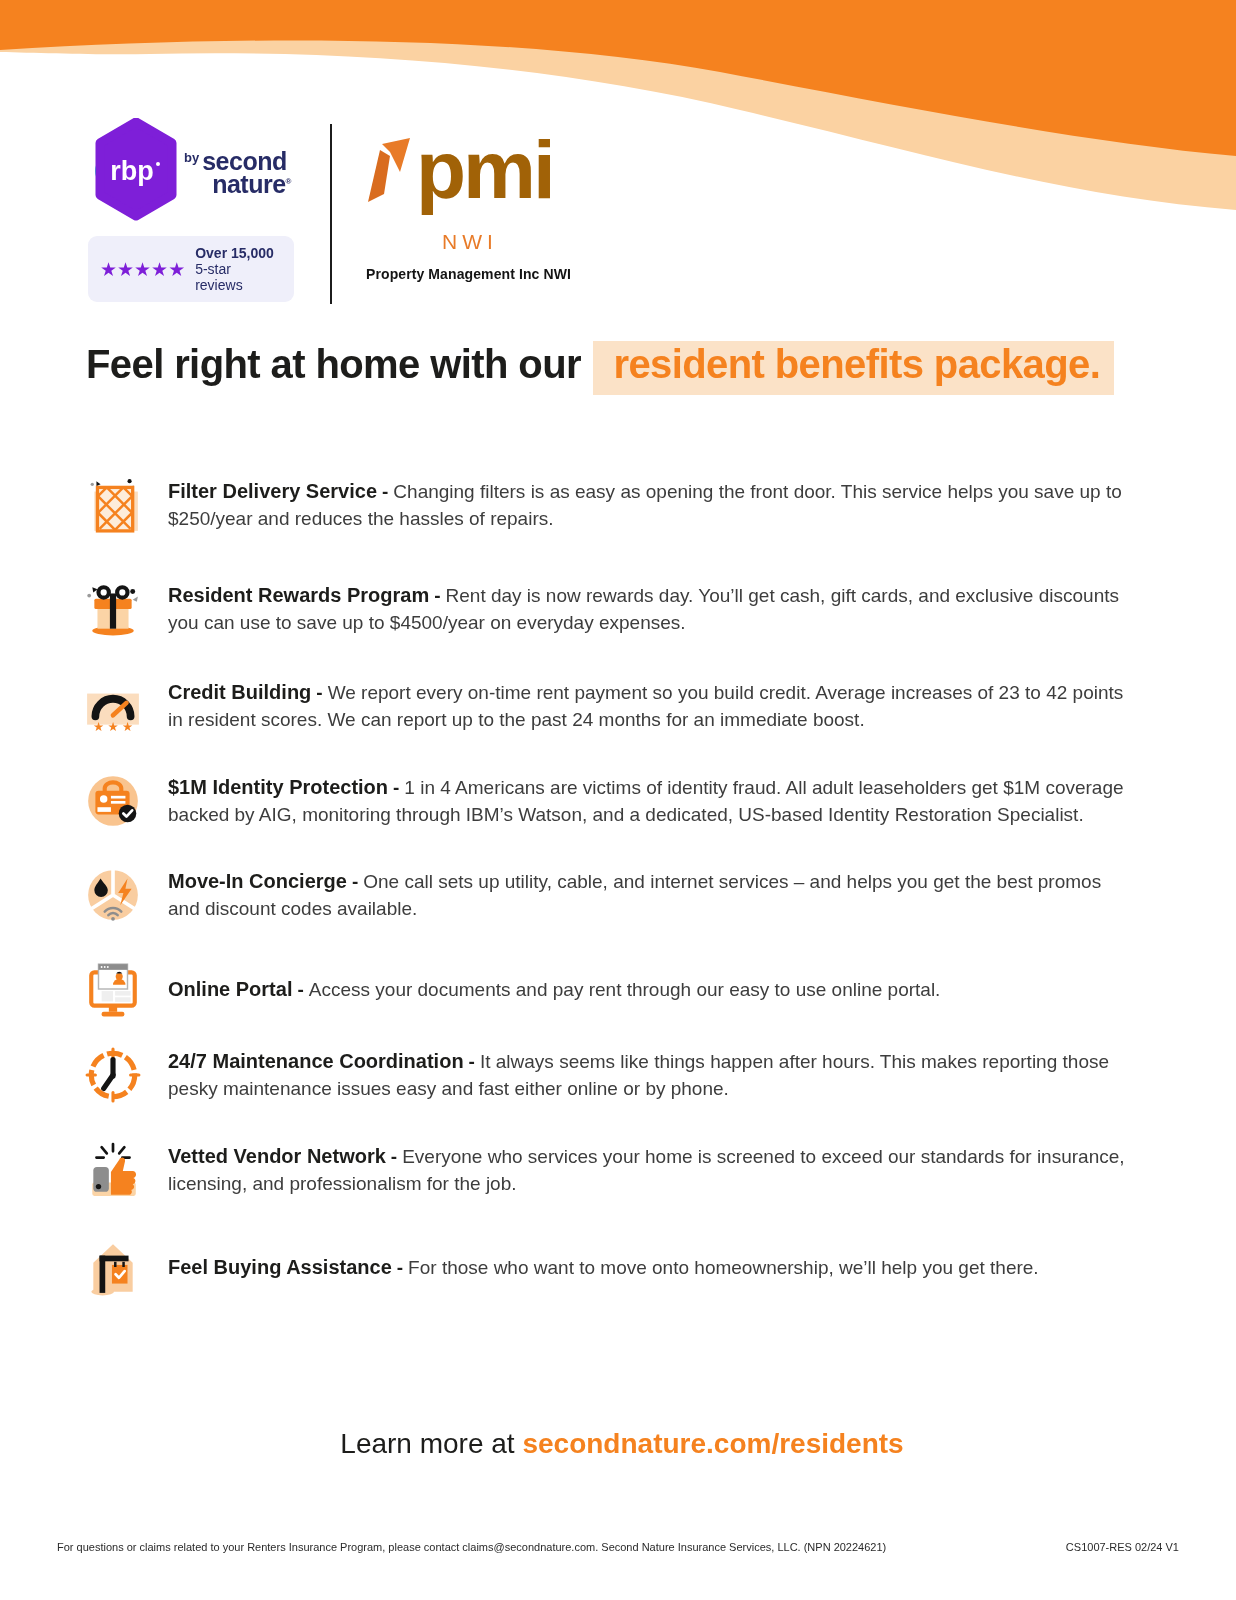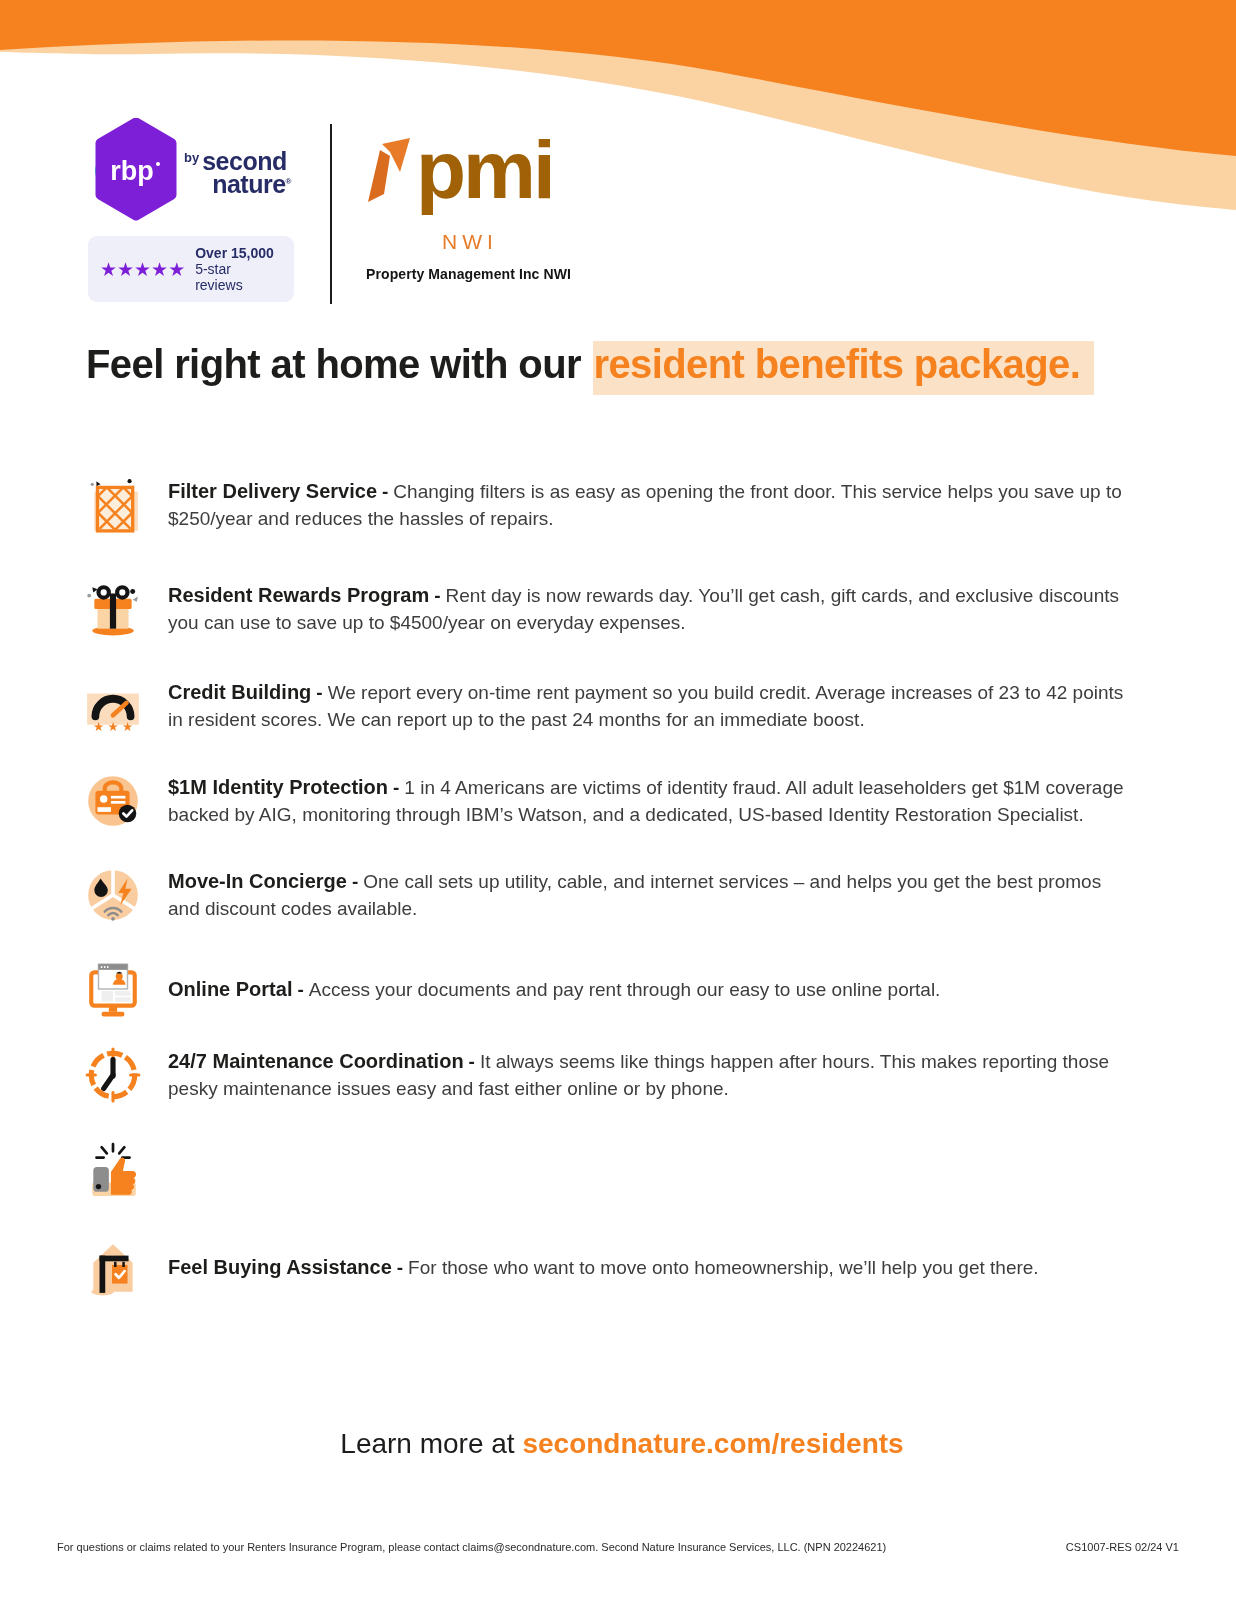--- a/index.html
+++ b/index.html
@@ -26,21 +26,21 @@
   .rev-line1{font-size:14px;font-weight:bold;}
   .rev-line2{font-size:14px;}
   .divider{width:2px;height:180px;background:#1c1c1c;margin:6px 34px 0 30px;flex:none;}
   .pmi-block{margin-top:20px;}
   .pmi-top{display:flex;align-items:flex-start;}
   .pmi-word{font-size:82px;font-weight:bold;color:#a16207;line-height:0.78;letter-spacing:-3px;margin-left:2px;}
   .pmi-nwi{color:#E87B28;font-size:21px;letter-spacing:5px;margin:6px 0 12px 76px;font-weight:normal;}
   .pmi-full{color:#141414;font-size:14px;font-weight:bold;margin-top:7px;letter-spacing:0.1px;}
   
   .heading{position:absolute;top:342px;left:86px;font-size:40px;font-weight:bold;color:#1D1D1B;letter-spacing:-0.6px;white-space:nowrap;}
-  .heading .hl{color:#F5821F;background:#FBE2C7;padding:1px 14px 9px 0;margin-left:2px;}
+  .heading .hl{color:#F5821F;background:#FBE2C7;padding:1px 14px 9px 20px;margin-left:2px;}
   
   .b-row{position:absolute;left:84px;right:104px;display:flex;align-items:center;gap:26px;}
   .b-icon{width:58px;height:58px;flex:none;display:flex;align-items:center;justify-content:center;}
   .b-text{flex:1;font-size:19px;color:#3D3D3D;line-height:1.4;}
   .b-title{font-size:20px;font-weight:bold;color:#1D1D1B;}
   .b-sep{font-weight:bold;color:#1D1D1B;margin:0 5px;}
   
   .learn{position:absolute;top:1428px;left:4px;width:100%;text-align:center;font-size:28px;color:#1D1D1B;}
   .learn .link{color:#F5821F;font-weight:bold;}
   .fineprint{position:absolute;top:1541px;left:57px;right:57px;display:flex;justify-content:space-between;font-size:11px;color:#2A2A2A;}
@@ -212,20 +212,21 @@
 <div class="b-row" style="top:1141px">
   <div class="b-icon">
     <svg width="58" height="58" viewBox="0 0 56 56">
       <path d="M28 3 v7 M17 6 l5 6 M39 6 l-5 6 M12 16 h7 M44 16 h-7" stroke="#141414" stroke-width="2.6" stroke-linecap="round"></path>
       <rect x="8" y="40" width="42" height="13" rx="2" fill="#FBD4A6"></rect>
       <rect x="9" y="25" width="15" height="24" rx="3.5" fill="#8d8d8d"></rect>
       <circle cx="14" cy="44" r="2.6" fill="#141414"></circle>
       <path d="M26 49 V30 l8-12 c1.2-3.5 6.5-2.2 5.6 1.6 L37.5 29 H47 c4 0 4.5 6 .6 6.8 3 1 2.6 5.6-.6 6 2.4 1.4 1.6 5-1.4 5.4 1.4 1.6 .4 4.8-2.6 4.8 H26 Z" fill="#F5821F"></path>
     </svg>
   </div>
+  <div class="b-text"><span class="b-title">Vetted Vendor Network</span><span class="b-sep">-</span><span class="b-desc">Everyone who services your home is screened to exceed our standards for insurance, licensing, and professionalism for the job.</span></div>
 </div>
 
 <div class="b-row" style="top:1238px">
   <div class="b-icon">
     <svg width="58" height="58" viewBox="0 0 56 56">
       <path d="M9 24 L28 6 L47 24 V52 H9 Z" fill="#F9CDA0"></path>
       <ellipse cx="18" cy="52" rx="11" ry="3.4" fill="#F9CDA0"></ellipse>
       <rect x="15" y="17" width="5.5" height="36" fill="#141414"></rect>
       <rect x="15" y="17" width="28" height="5.5" fill="#141414"></rect>
       <rect x="27" y="26" width="15" height="18" fill="#F5821F"></rect>

